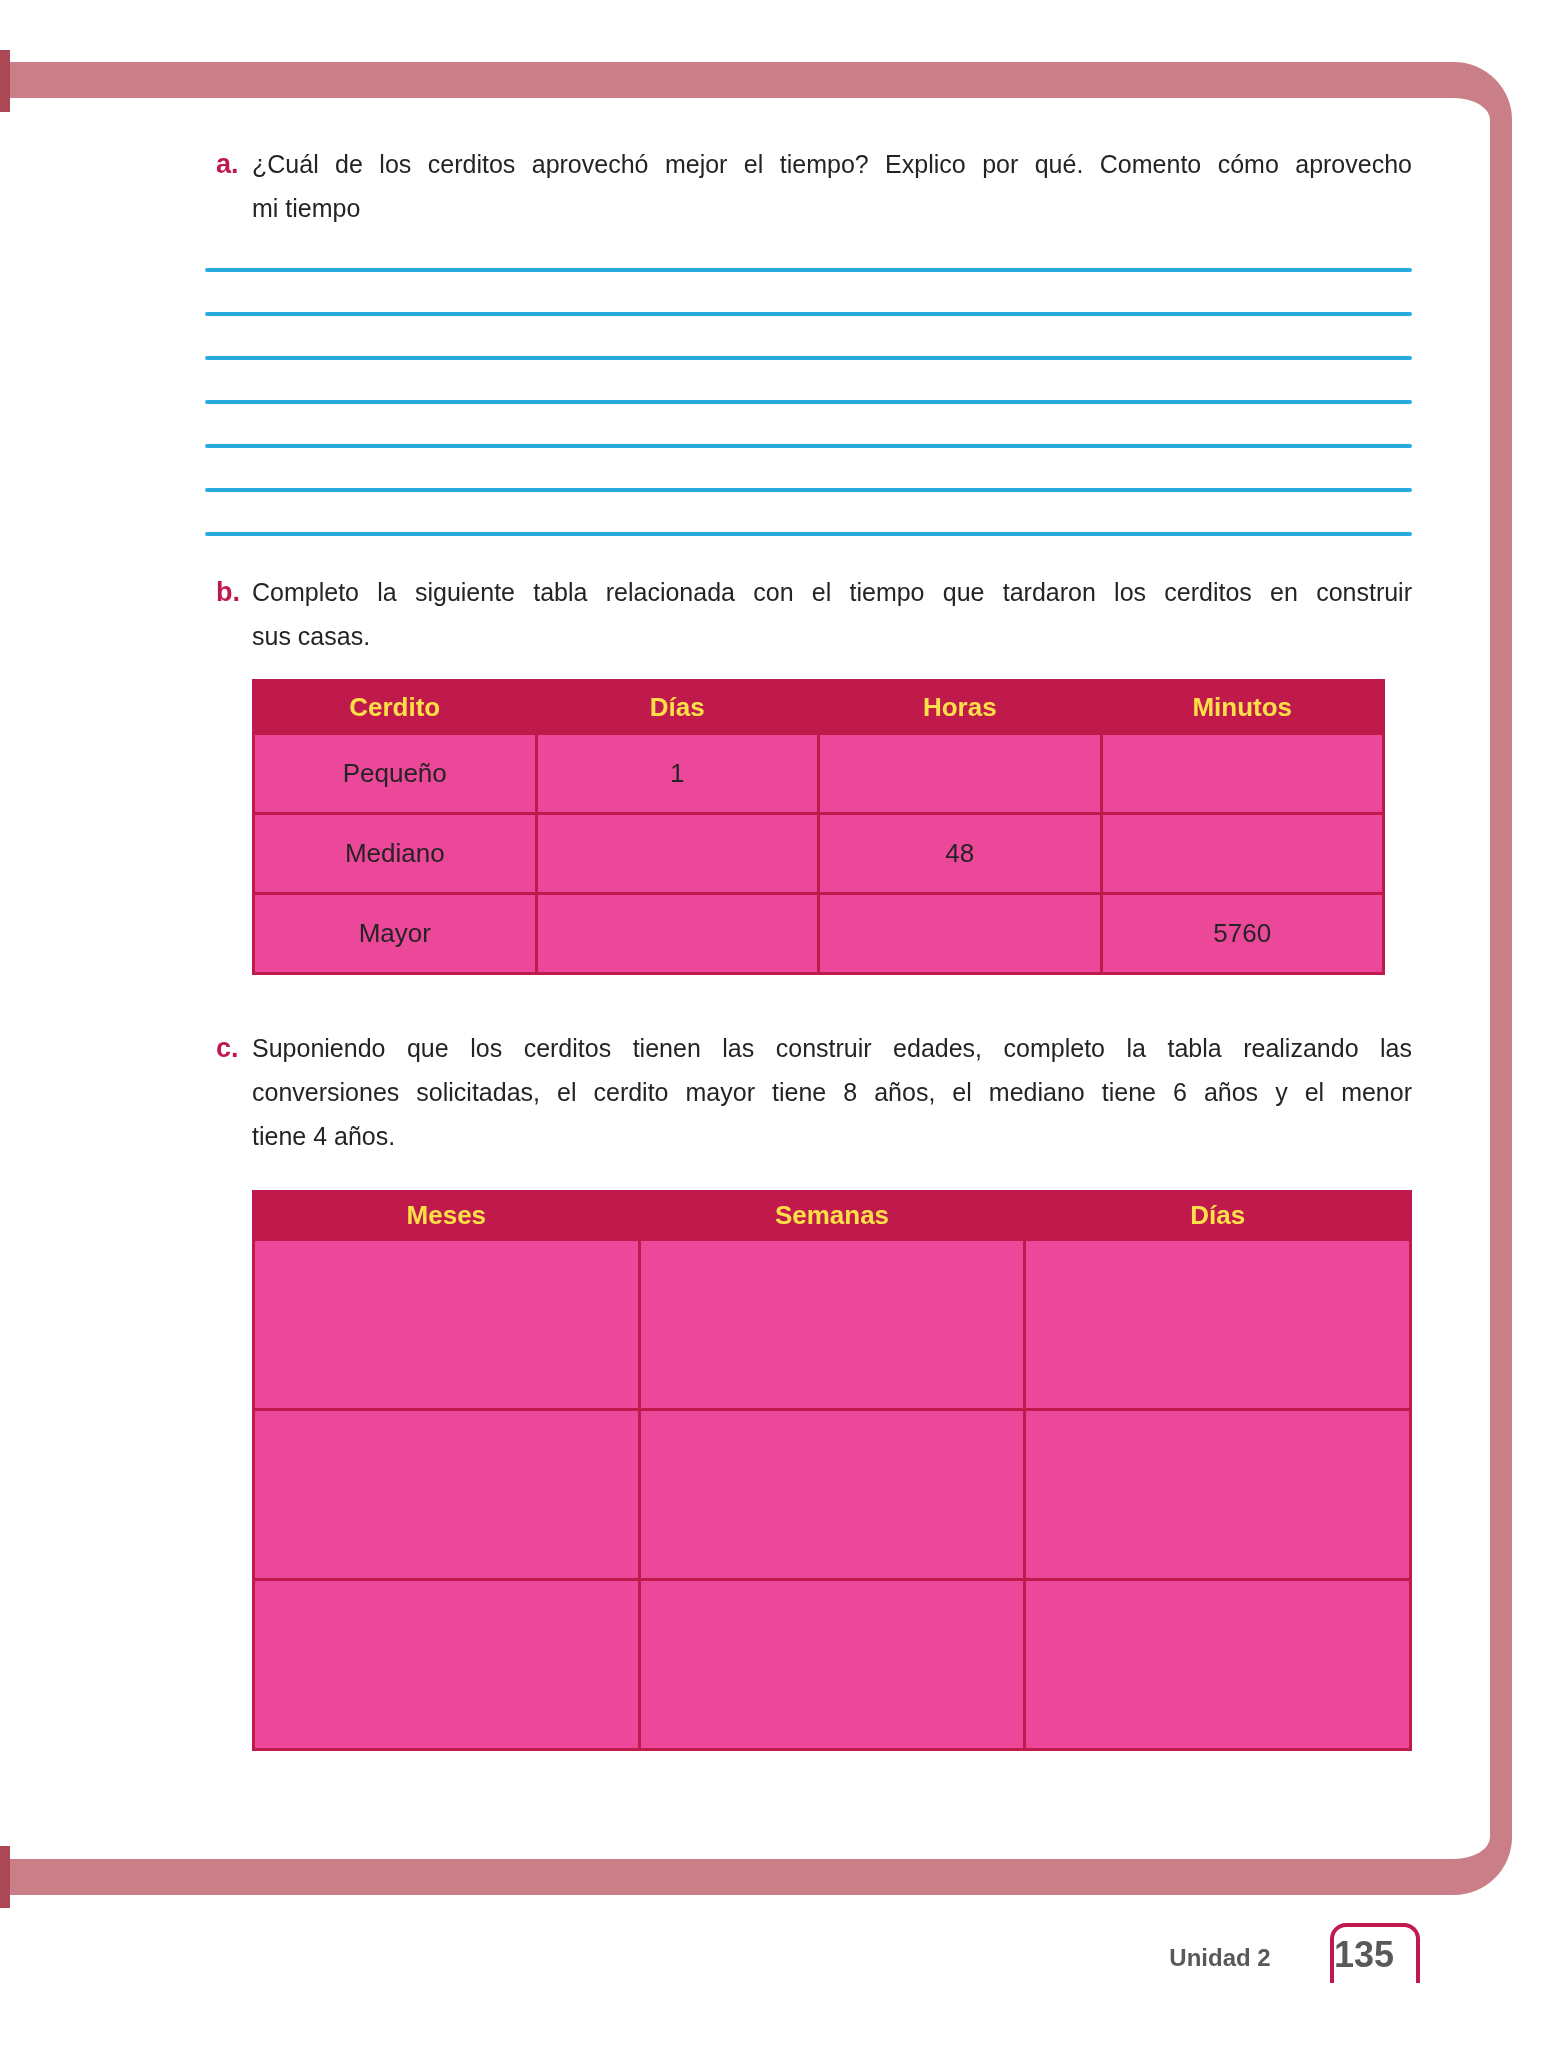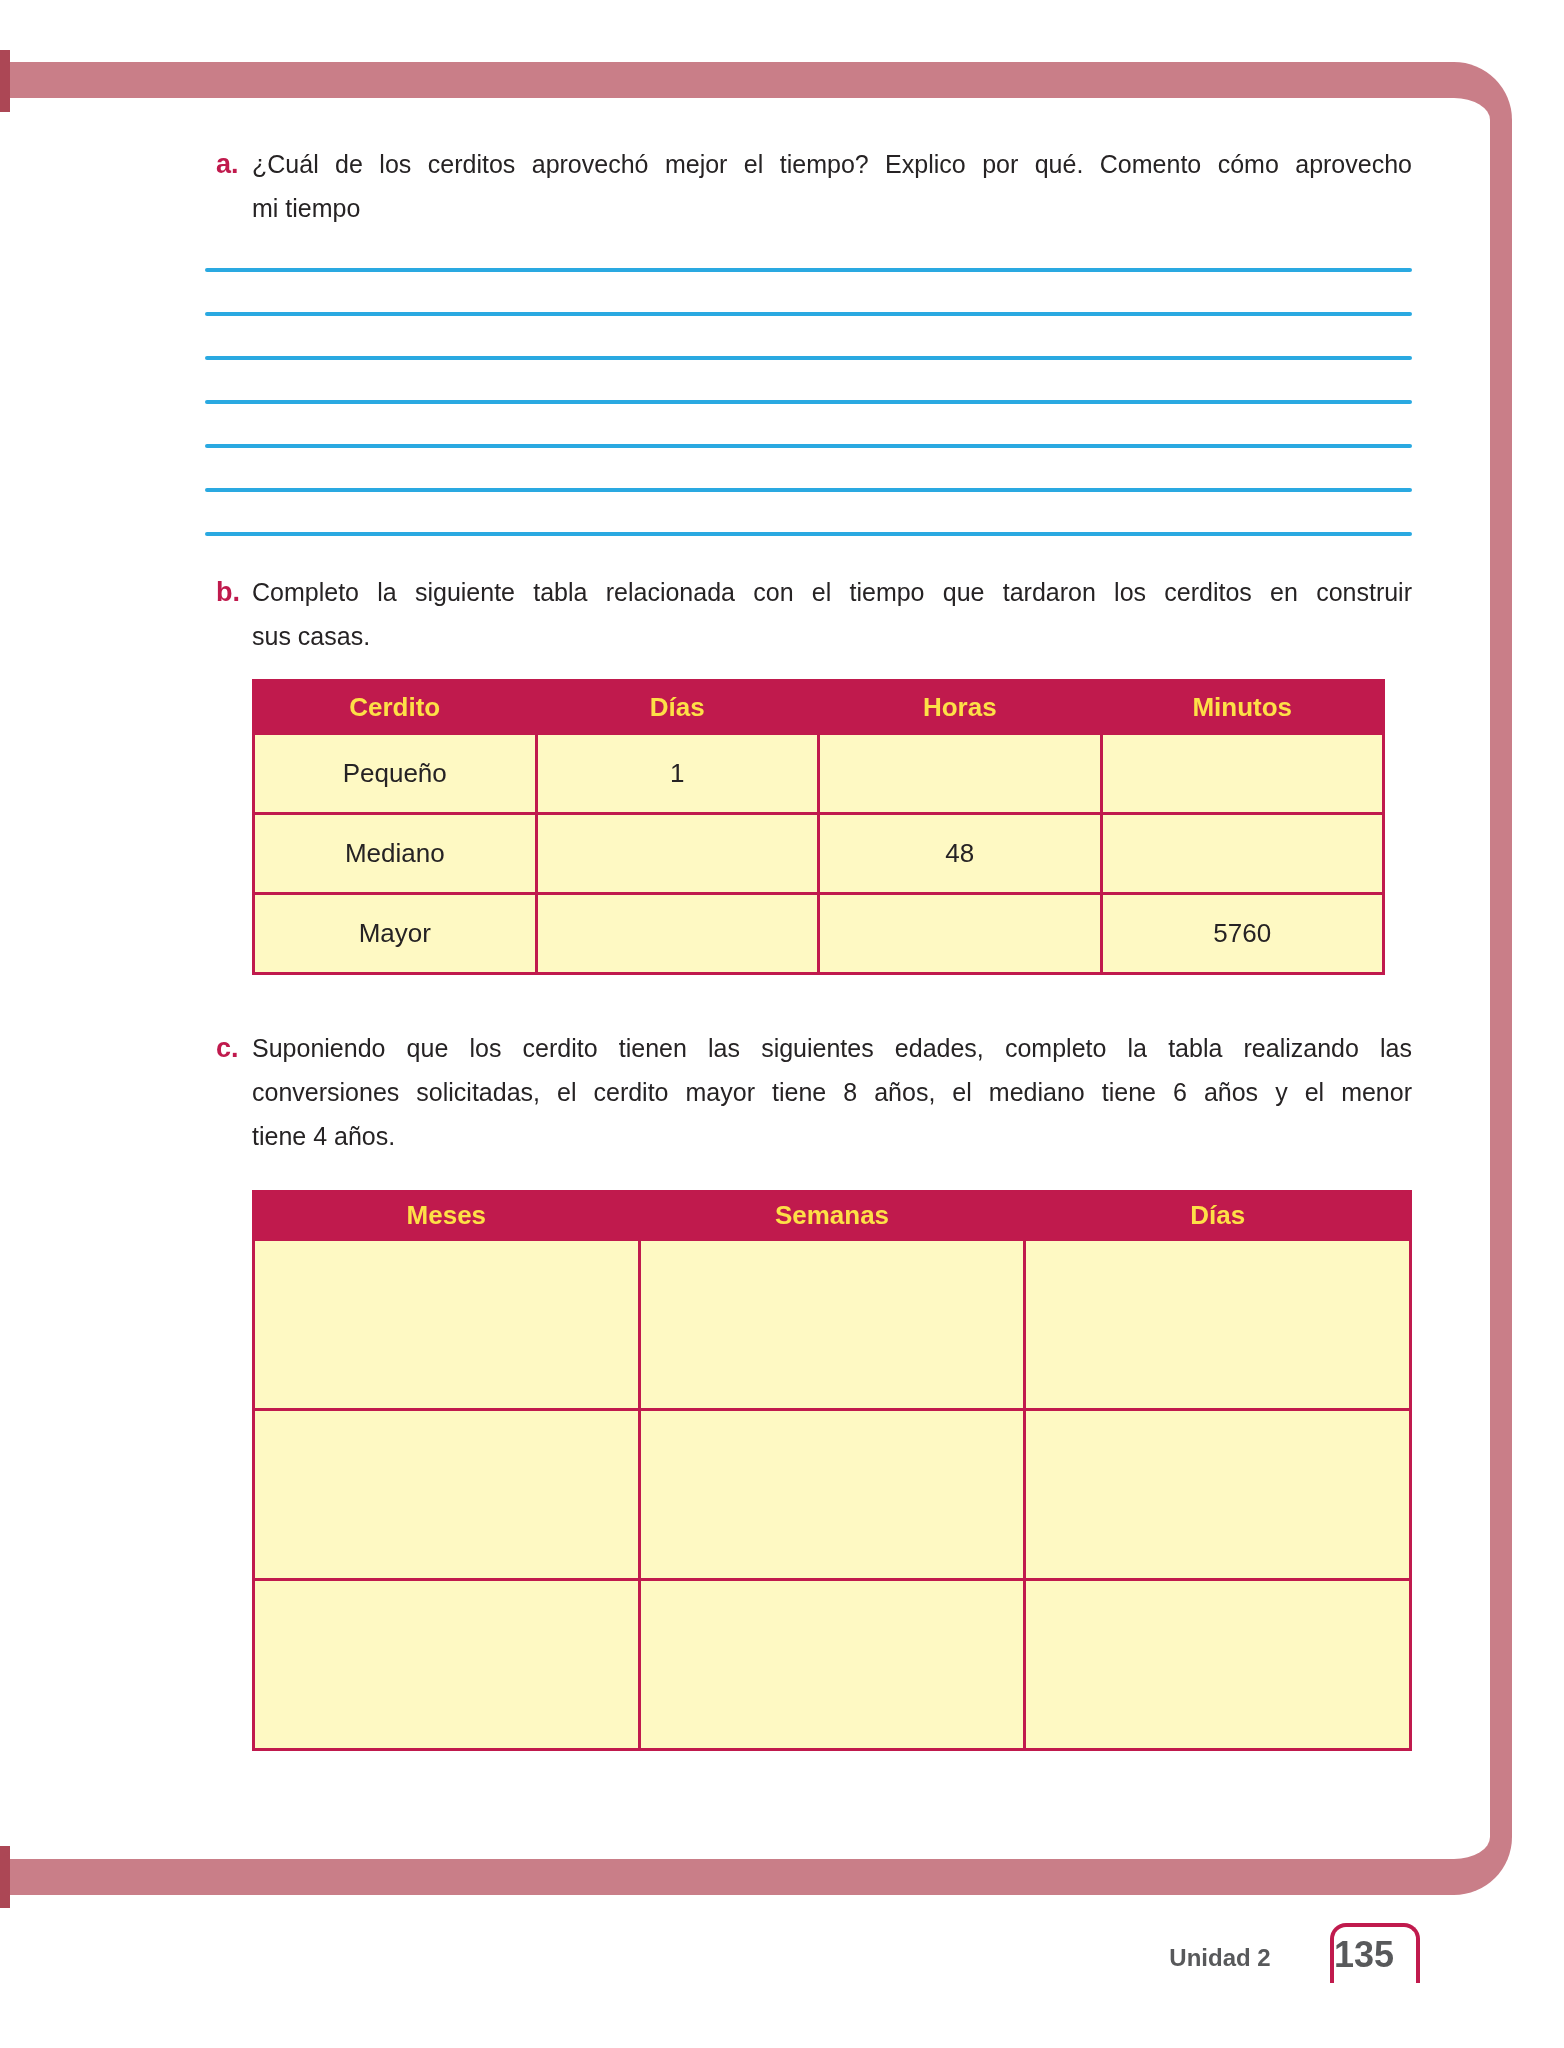--- a/index.html
+++ b/index.html
@@ -45,21 +45,21 @@
   
   table.tbl{
     position:absolute;border-collapse:collapse;table-layout:fixed;
   }
   table.tbl th{
     background:#C01A4D;color:#fde047;font-weight:bold;font-size:26px;
     border:3px solid #C01A4D;text-align:center;vertical-align:middle;padding:0;
   }
   table.tbl th + th{border-left:3px solid #ffffff;}
   table.tbl td{
-    border:3px solid #C01A4D;background:#fef9c3;
+    border:3px solid #C01A4D;background:#ec4899;
     text-align:center;vertical-align:middle;
     font-size:26px;color:#262324;padding:0;
   }
   .tbl-b{left:252px;top:679px;width:1133px;}
   .tbl-b th{height:50px;}
   .tbl-b td{height:77px;}
   .tbl-c{left:252px;top:1190px;width:1160px;}
   .tbl-c th{height:45px;}
   .tbl-c td{height:167px;}
   
@@ -133,21 +133,21 @@
         <td>Mayor</td>
         <td></td>
         <td></td>
         <td>5760</td>
       </tr>
     </tbody>
   </table>
 
   <div class="section" style="top:1026px;">
     <span class="marker">c.</span>
-    <div class="tline">Suponiendo que los cerdito tienen las siguientes edades, completo la tabla realizando las</div>
+    <div class="tline">Suponiendo que los cerditos tienen las construir edades, completo la tabla realizando las</div>
     <div class="tline">conversiones solicitadas, el cerdito mayor tiene 8 años, el mediano tiene 6 años y el menor</div>
     <div class="tline last">tiene 4 años.</div>
   </div>
 
   <table class="tbl tbl-c">
     <thead>
       <tr>
         <th>Meses</th>
         <th>Semanas</th>
         <th>Días</th>

